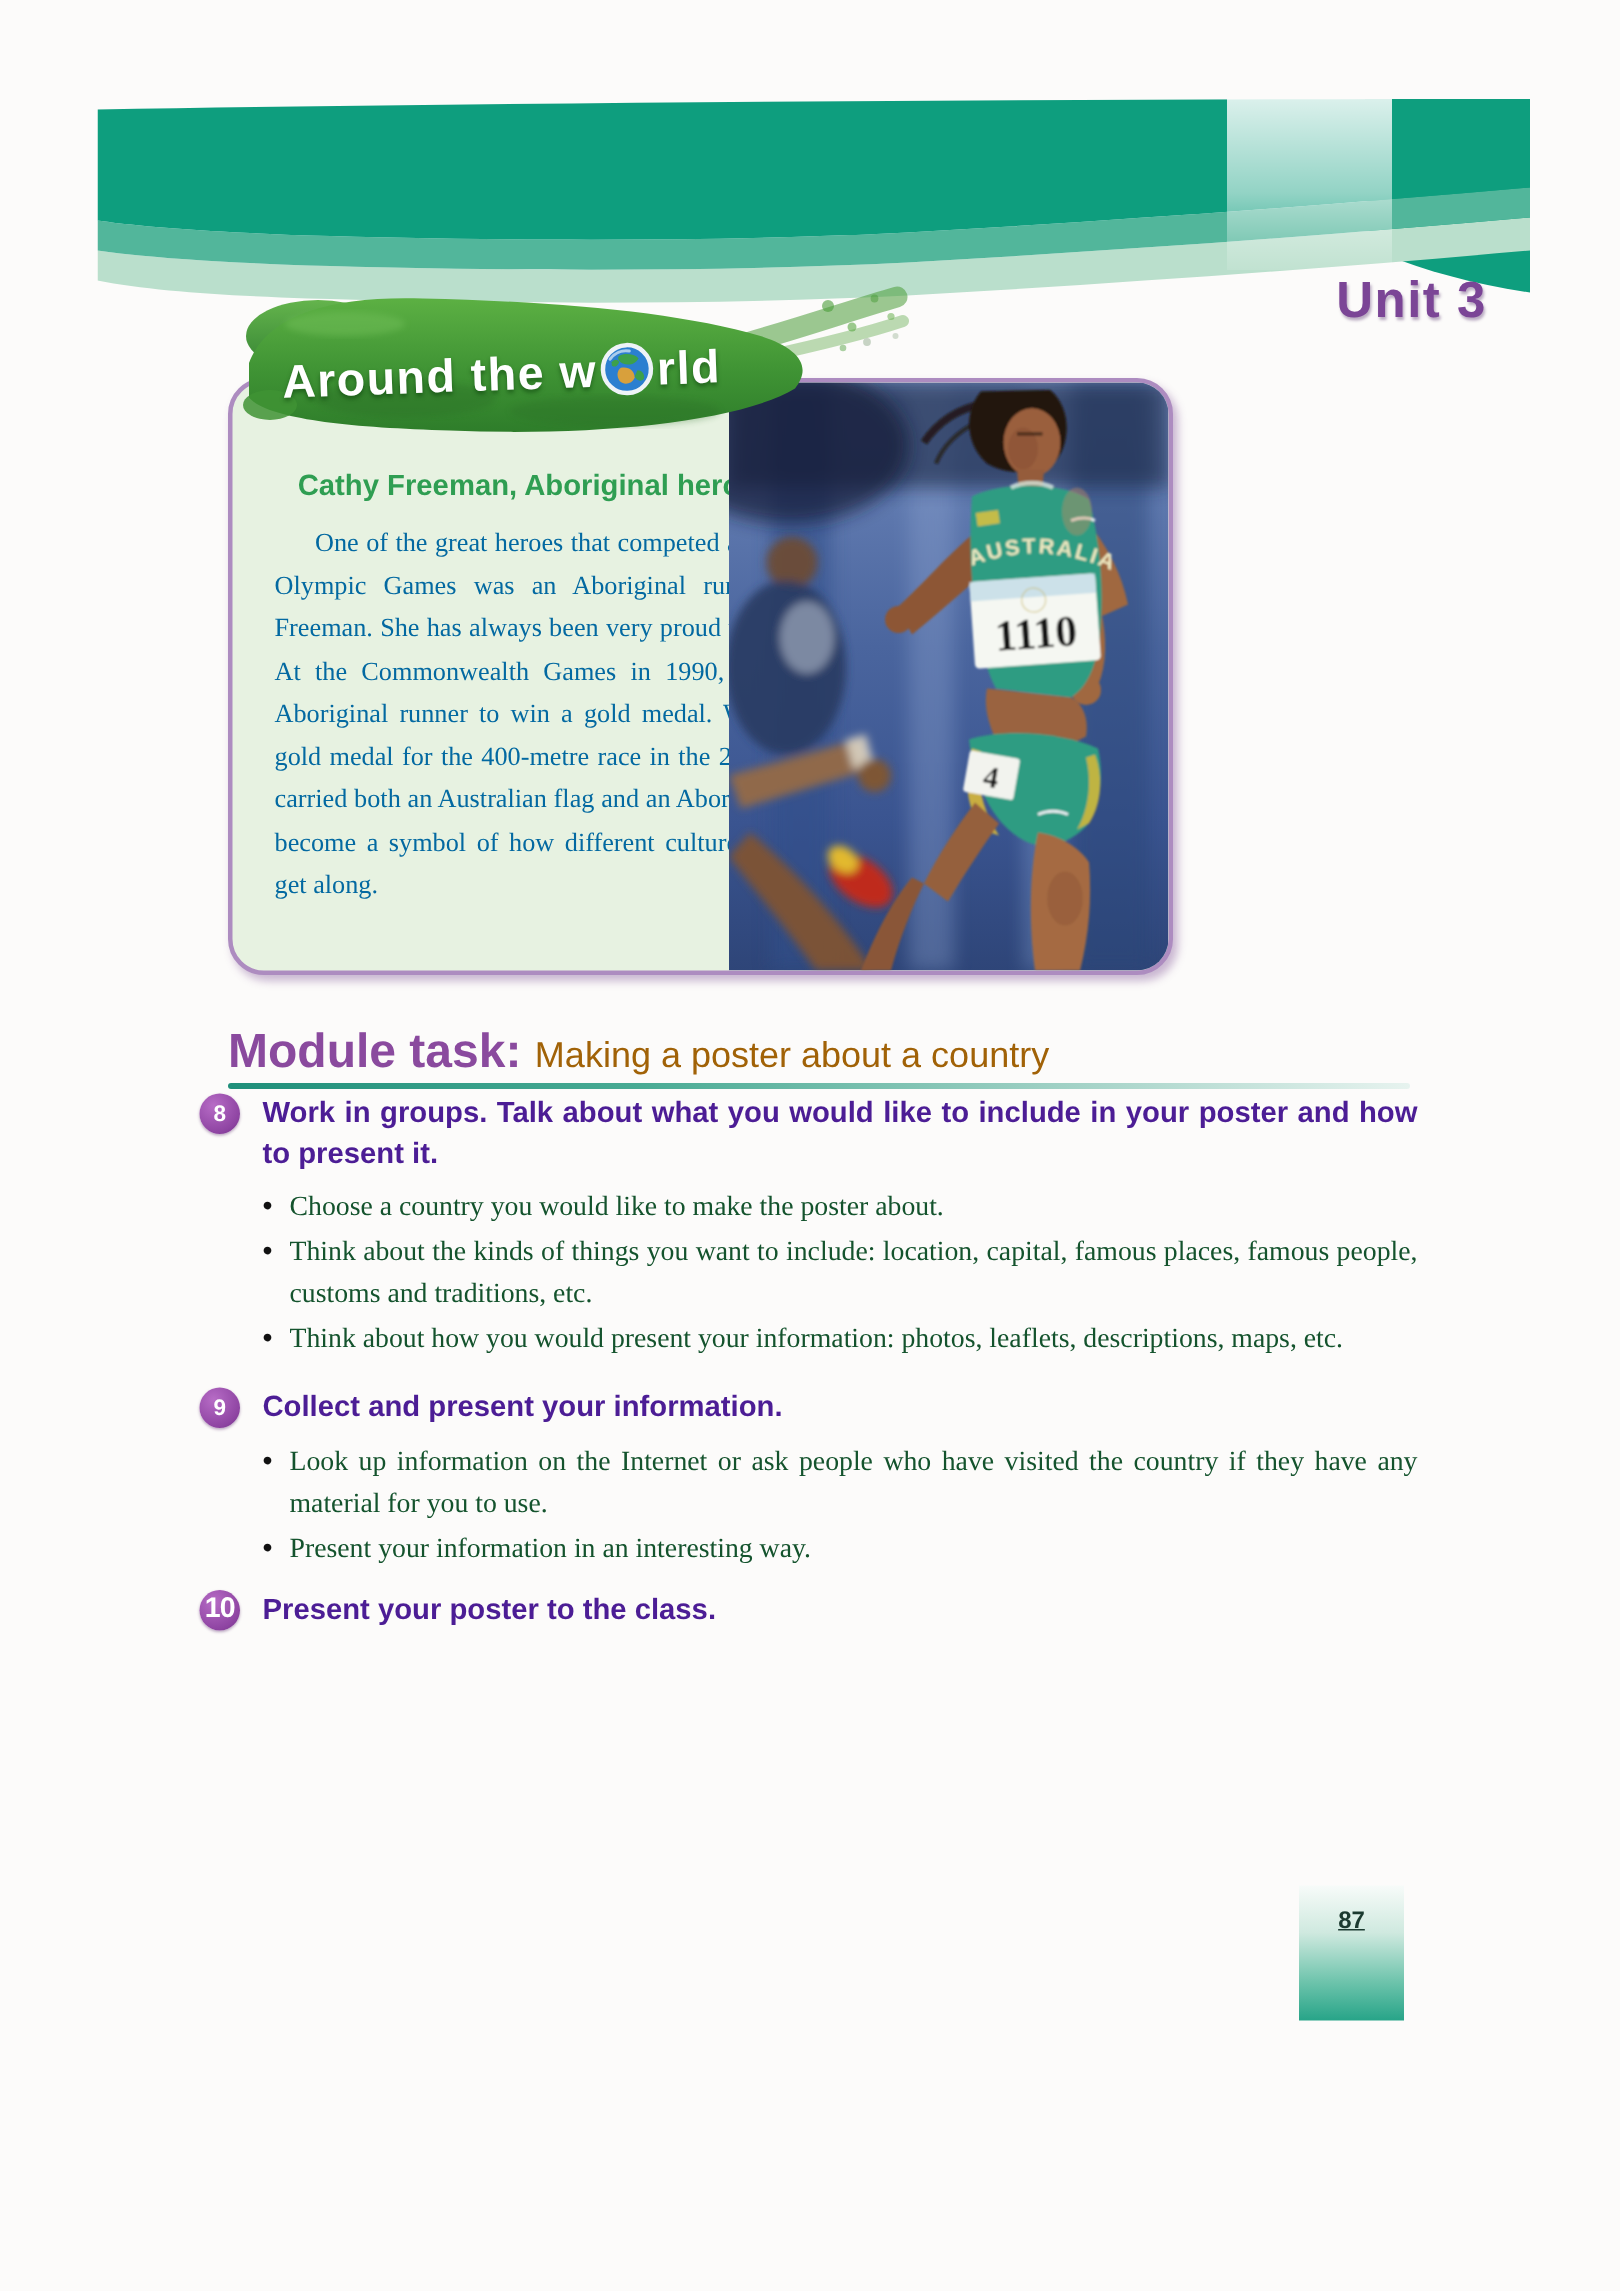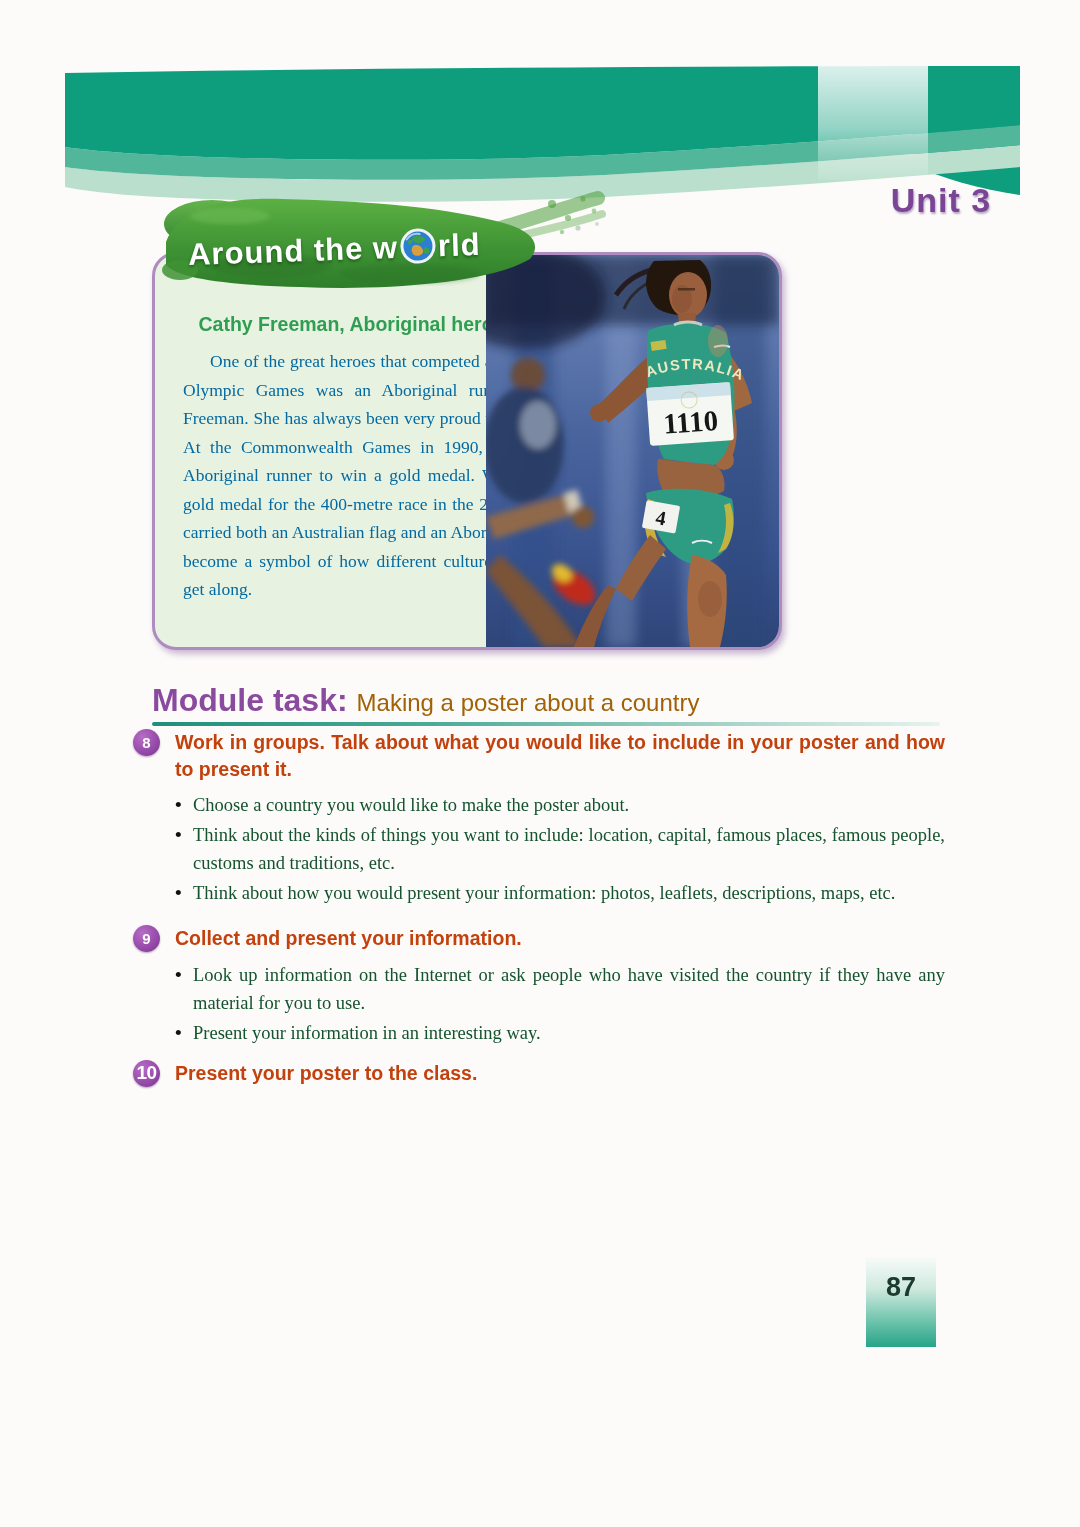--- a/index.html
+++ b/index.html
@@ -44,32 +44,32 @@
   .tasks{position:absolute;left:133px;top:727px;width:816px;}
   .task{display:flex;align-items:flex-start;}
   .task.t8{margin-bottom:14px;}
   .task.t9{margin-bottom:9px;}
   .badge{flex:0 0 27px;height:27px;margin:2px 15px 0 0;border-radius:50%;
       background:radial-gradient(circle at 35% 30%,#b76cc6,#8e44a2 70%,#6f2f85);
       color:#fff;font-weight:bold;font-size:15px;display:flex;align-items:center;justify-content:center;
       box-shadow:0 1px 2px rgba(80,30,100,.4);}
   .badge.two{font-size:19px;letter-spacing:-0.5px;}
   .task-body{flex:1;min-width:0;padding-right:4px;}
-  .instr{font-size:19.5px;line-height:26.5px;font-weight:bold;color:#c2410c;text-align:justify;padding-top:2px;}
+  .instr{font-size:19.5px;line-height:26.5px;font-weight:bold;color:#4c1d95;text-align:justify;padding-top:2px;}
   .bullets{margin-top:9px;}
   .bullet{display:flex;margin-bottom:2px;}
   .dot{flex:0 0 18px;font-size:19px;line-height:28px;color:#111;}
   .btext{flex:1;font-family:"Liberation Serif",serif;font-size:18.5px;line-height:28px;
       color:#14532d;text-align:justify;}
 
   
   .page-num{position:absolute;left:866px;top:1257px;width:70px;height:90px;
       background:linear-gradient(180deg,#f7fbf9 0%,#cfe9df 35%,#6cc3ab 72%,#27a488 100%);
       text-align:center;box-sizing:border-box;padding-top:15px;
-      font-size:27px;font-weight:bold;color:#1b3a30;}
+      font-size:16px;font-weight:bold;color:#1b3a30;text-decoration:underline;}
 </style>
 </head>
 <body>
 
 <div class="page">
 
   <div class="banner">
     <svg width="955" height="150" viewBox="0 0 955 150">
       <defs>
         <linearGradient id="stripeG" x1="0" y1="0" x2="0" y2="1">

